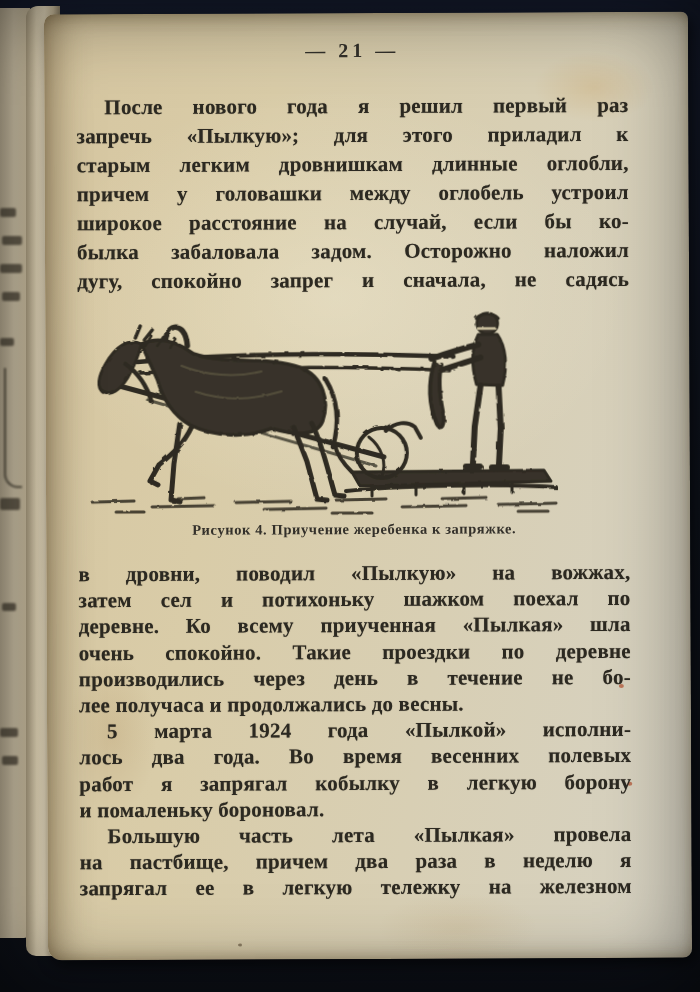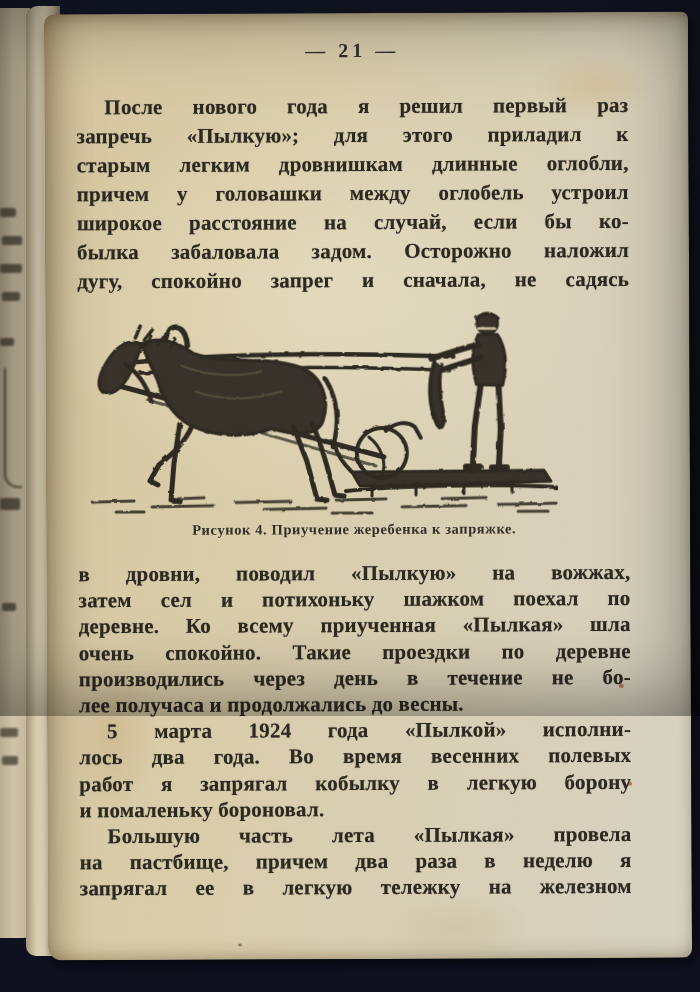--- a/index.html
+++ b/index.html
@@ -1,19 +1,19 @@
 <!DOCTYPE html>
 <html><head>
 <meta charset="utf-8">
 <style>
   * { margin: 0; padding: 0; box-sizing: border-box; }
   body { width: 700px; height: 992px; overflow: hidden; background: #0e1220;
          font-family: "Liberation Serif", "DejaVu Serif", serif; }
 
-  .photo { position: relative; width: 700px; height: 716px;
+  .photo { position: relative; width: 700px; height: 992px;
            background: linear-gradient(180deg, #141a2b 0%, #10151f 50%, #0c0f16 100%); }
   .photo::after { content:""; position:absolute; inset:0; pointer-events:none;
            box-shadow: inset 0 0 90px rgba(0,0,0,.55); }
 
   
   .prev-page { position:absolute; left:0; top:8px; width:30px; height:930px;
            background: linear-gradient(90deg,#b9ad93 0%, #cfc3a8 45%, #c3b698 100%);
            border-radius: 0 0 6px 0; }
   .frag { position:absolute; background:#403a2e; filter: blur(1.2px); opacity:.75; border-radius:2px; }
   .frag.art { background:none; border-left:2px solid #3c372b; border-bottom:2px solid #3c372b;

